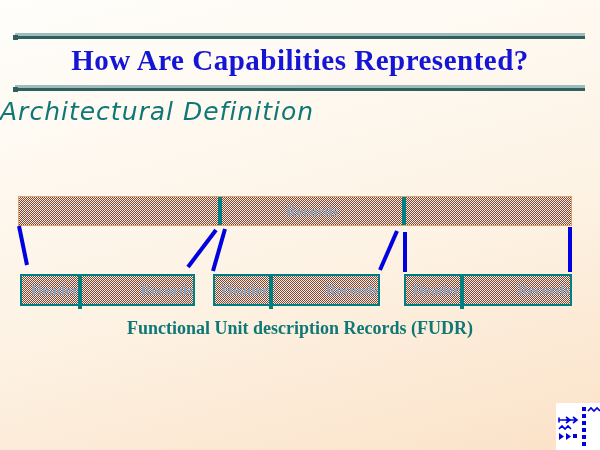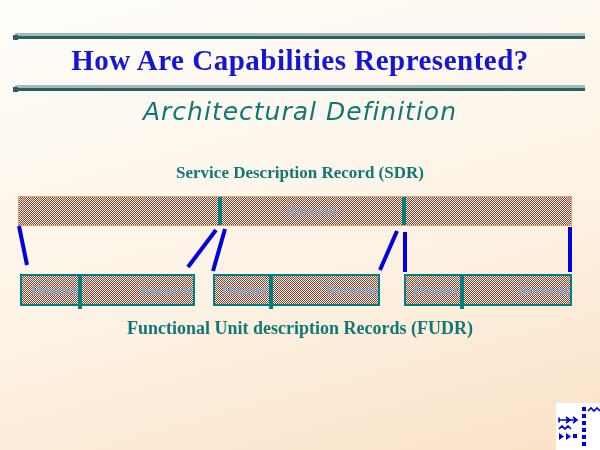--- a/index.html
+++ b/index.html
@@ -17,21 +17,21 @@
   }
   .rule-1{top:33px;}
   .rule-2{top:85px;}
   .rule .notch{position:absolute;left:-2px;bottom:-1px;width:5px;height:5px;background:var(--rule-dark,#2f5f5e);}
 
   .title{
     position:absolute;top:44px;left:0;width:100%;text-align:center;
     font-size:29px;font-weight:bold;color:var(--title-blue,#1515d6);letter-spacing:.5px;
   }
   .subtitle{
-    position:absolute;top:97px;left:0;width:100%;text-align:center;
+    position:absolute;top:97px;left:0;width:100%;
     font-family:"DejaVu Sans", sans-serif;font-style:italic;
     font-size:25px;color:var(--teal-text,#117a78);letter-spacing:1px;
   }
   .sdr-label{
     position:absolute;top:163px;left:0;width:100%;text-align:center;
     font-size:17px;font-weight:bold;color:var(--teal-text,#117a78);
   }
   .fudr-label{
     position:absolute;top:318px;left:0;width:100%;text-align:center;
     font-size:18px;font-weight:bold;color:var(--teal-text,#117a78);
@@ -86,21 +86,20 @@
   </div>
 
   <div class="title">How Are Capabilities Represented?</div>
 
   <div class="rule rule-2">
     <div class="notch"></div>
   </div>
 
   <div class="subtitle">Architectural Definition</div>
 
-  <div class="sdr-label">Service Description Record (SDR)</div>
 
   <div class="sdr-bar hatch">
     <div class="sdr-divider d1"></div>
     <div class="sdr-divider d2"></div>
     <div class="bar-label">Records</div>
   </div>
 
   <svg class="connectors" viewBox="0 0 600 125" xmlns="http://www.w3.org/2000/svg">
     <line x1="19" y1="36" x2="27" y2="75"></line>
     <line x1="216" y1="40" x2="188" y2="77"></line>

